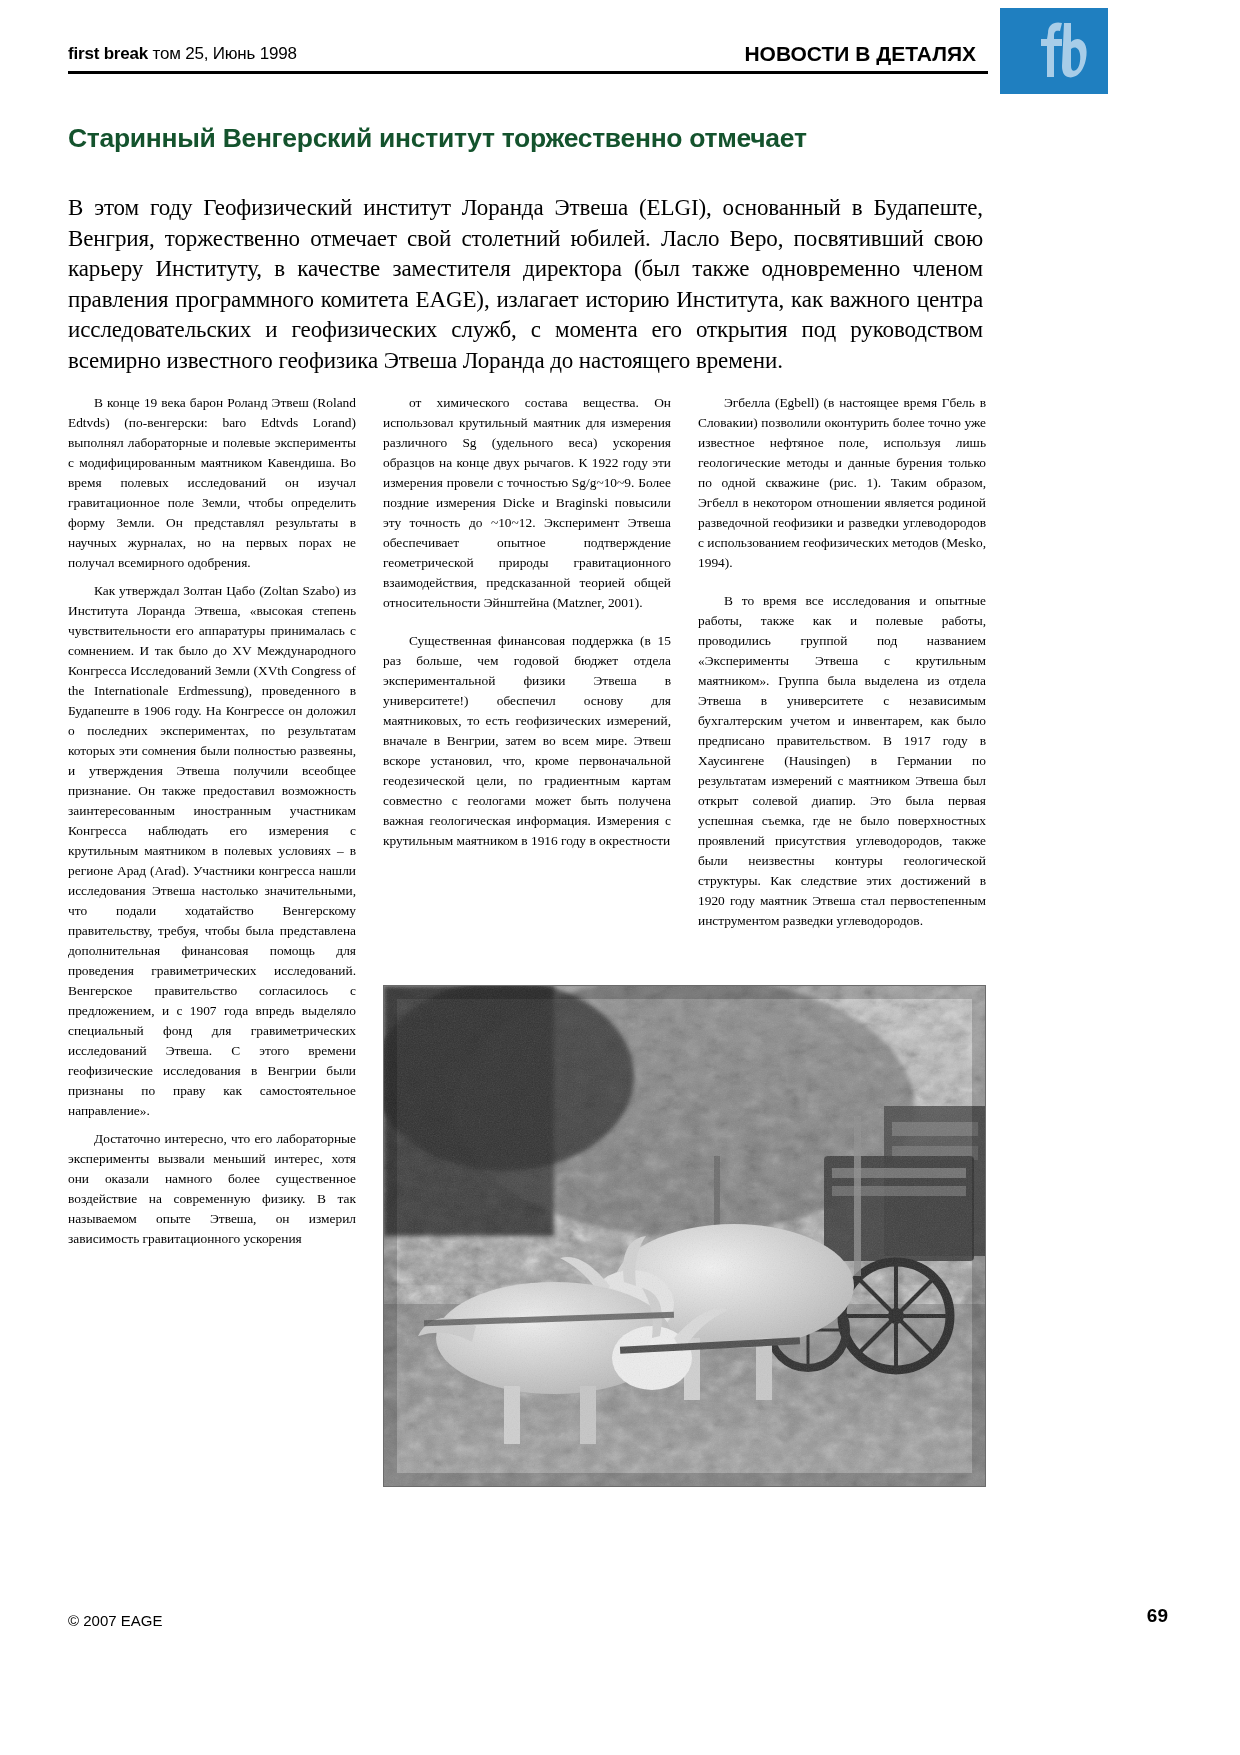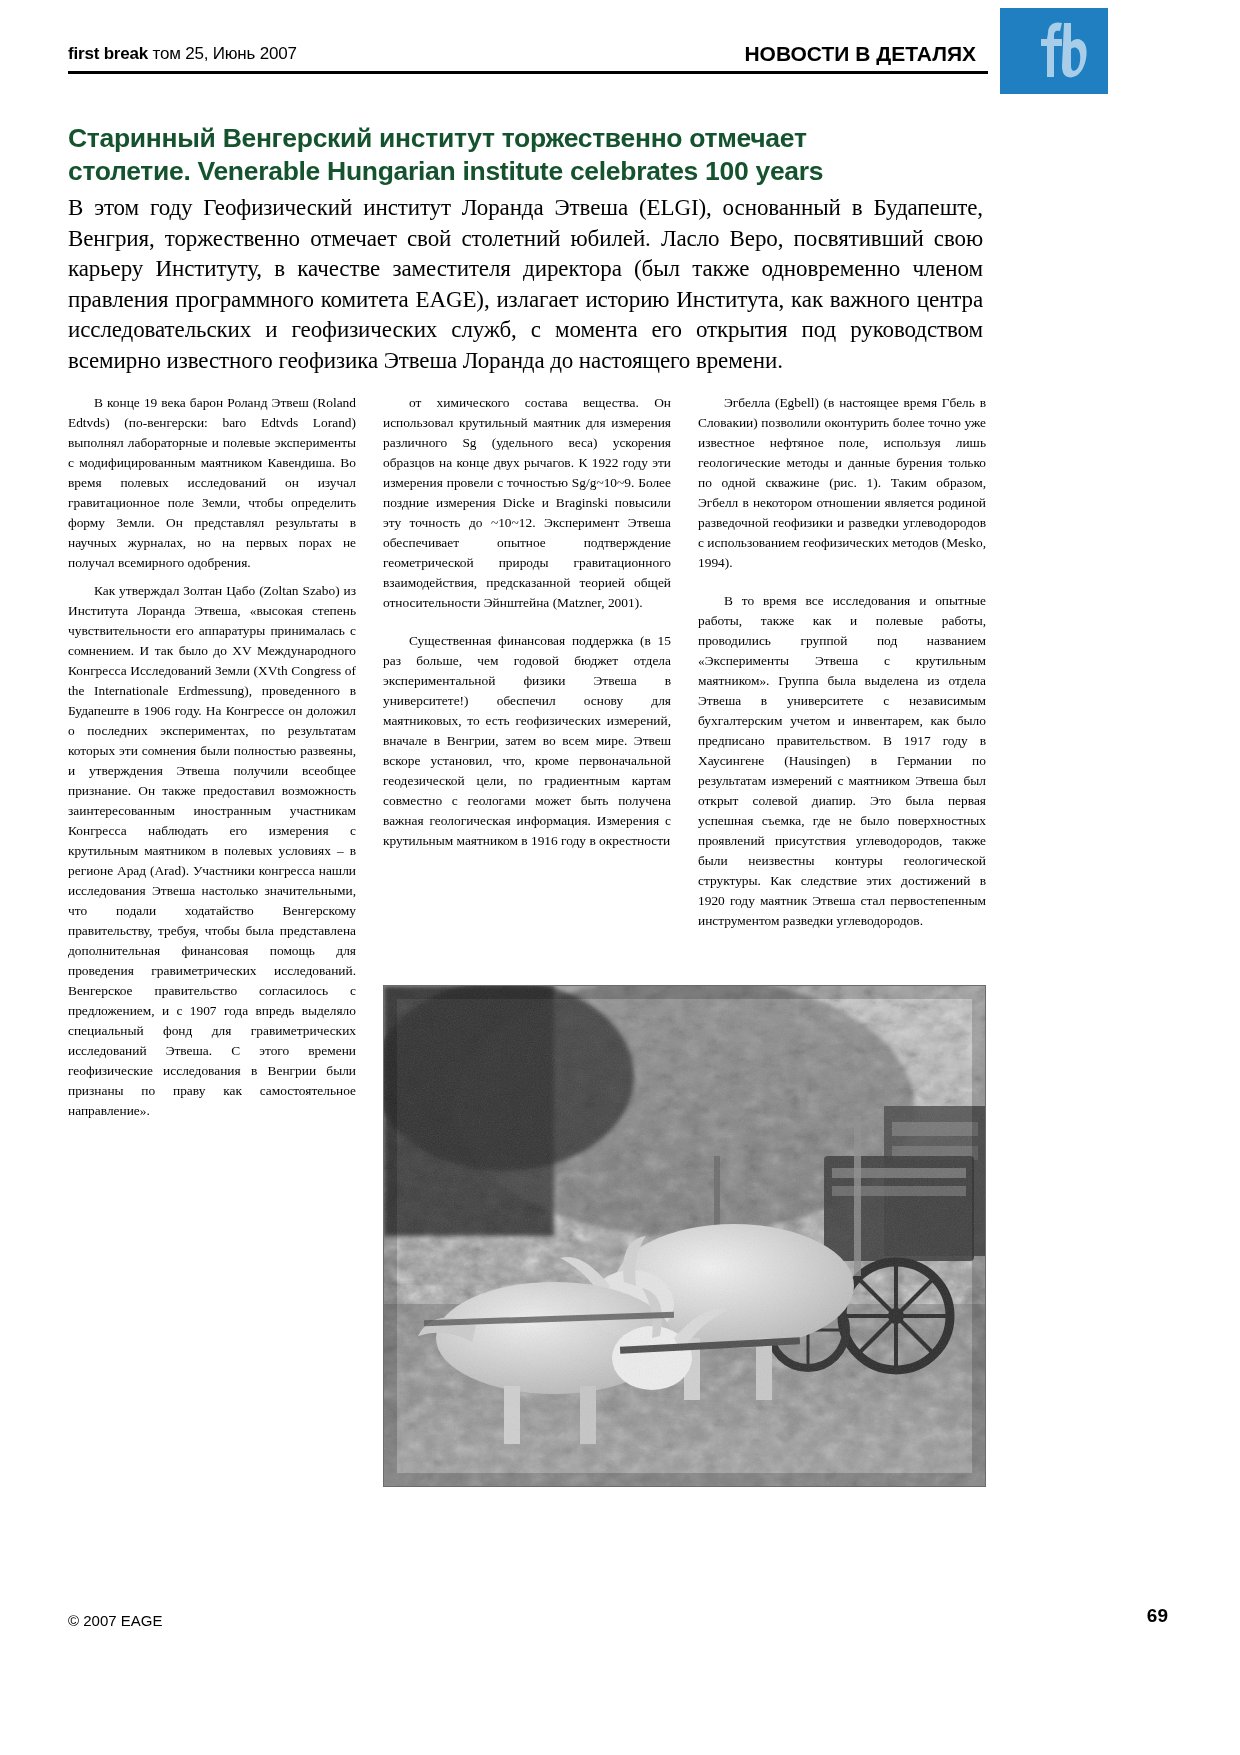--- a/index.html
+++ b/index.html
@@ -176,37 +176,37 @@
   <div class="logo-box">
     <svg width="72" height="64" viewBox="0 0 72 64" aria-hidden="true">
       <g fill="#a8cde8">
         <path d="M30 14 C30 6, 36 2, 44 4 L42 12 C38 11, 36 12, 36 17 L36 20 L44 20 L44 27 L36 27 L36 58 L29 58 L29 27 L23 27 L23 20 L29 20 Z"></path>
         <path d="M46 4 L53 4 L53 23 C56 20, 60 19, 63 21 C69 24, 70 34, 67 44 C64 54, 57 60, 50 58 C46 57, 44 53, 44 47 Z M53 30 L53 47 C53 51, 55 53, 58 51 C61 49, 63 42, 62 35 C61 29, 57 27, 53 30 Z"></path>
       </g>
     </svg>
   </div>
 
   <div class="masthead">
-    <div class="masthead-left"><span class="fb">first break</span><span> том 25, Июнь 2007</span></div>
+    <div class="masthead-left"><span class="fb">first break</span><span> том 25, Июнь 1998</span></div>
     <div class="masthead-right">НОВОСТИ В ДЕТАЛЯХ</div>
     <div class="masthead-rule"></div>
   </div>
 
   <h1 class="headline">
     <span class="ln">Старинный Венгерский институт торжественно отмечает</span>
-    <span class="ln">столетие. Venerable Hungarian institute celebrates 100 years</span>
   </h1>
 
   <div class="standfirst">В этом году Геофизический институт Лоранда Этвеша (ELGI), основанный в Будапеште, Венгрия, торжественно отмечает свой столетний юбилей. Ласло Веро, посвятивший свою карьеру Институту, в качестве заместителя директора (был также одновременно членом правления программного комитета EAGE), излагает историю Института, как важного центра исследовательских и геофизических служб, с момента его открытия под руководством всемирно известного геофизика Этвеша Лоранда до настоящего времени.</div>
 
   <div class="columns">
 
     <div class="col c1">
       <p>В конце 19 века барон Роланд Этвеш (Roland Edtvds) (по-венгерски: baro Edtvds Lorand) выполнял лабораторные и полевые эксперименты с модифицированным маятником Кавендиша. Во время полевых исследований он изучал гравитационное поле Земли, чтобы определить форму Земли. Он представлял результаты в научных журналах, но на первых порах не получал всемирного одобрения.</p>
       <p>Как утверждал Золтан Цабо (Zoltan Szabo) из Института Лоранда Этвеша, «высокая степень чувствительности его аппаратуры принималась с сомнением. И так было до XV Международного Конгресса Исследований Земли (XVth Congress of the Internationale Erdmessung), проведенного в Будапеште в 1906 году. На Конгрессе он доложил о последних экспериментах, по результатам которых эти сомнения были полностью развеяны, и утверждения Этвеша получили всеобщее признание. Он также предоставил возможность заинтересованным иностранным участникам Конгресса наблюдать его измерения с крутильным маятником в полевых условиях – в регионе Арад (Arad). Участники конгресса нашли исследования Этвеша настолько значительными, что подали ходатайство Венгерскому правительству, требуя, чтобы была представлена дополнительная финансовая помощь для проведения гравиметрических исследований. Венгерское правительство согласилось с предложением, и с 1907 года впредь выделяло специальный фонд для гравиметрических исследований Этвеша. С этого времени геофизические исследования в Венгрии были признаны по праву как самостоятельное направление».</p>
+      <p>Достаточно интересно, что его лабораторные эксперименты вызвали меньший интерес, хотя они оказали намного более существенное воздействие на современную физику. В так называемом опыте Этвеша, он измерил зависимость гравитационного ускорения</p>
     </div>
 
     <div class="col c2">
       <p>от химического состава вещества. Он использовал крутильный маятник для измерения различного Sg (удельного веса) ускорения образцов на конце двух рычагов. К 1922 году эти измерения провели с точностью Sg/g~10~9. Более поздние измерения Dicke и Braginski повысили эту точность до ~10~12. Эксперимент Этвеша обеспечивает опытное подтверждение геометрической природы гравитационного взаимодействия, предсказанной теорией общей относительности Эйнштейна (Matzner, 2001).</p>
       <p class="gap">Существенная финансовая поддержка (в 15 раз больше, чем годовой бюджет отдела экспериментальной физики Этвеша в университете!) обеспечил основу для маятниковых, то есть геофизических измерений, вначале в Венгрии, затем во всем мире. Этвеш вскоре установил, что, кроме первоначальной геодезической цели, по градиентным картам совместно с геологами может быть получена важная геологическая информация. Измерения с крутильным маятником в 1916 году в окрестности</p>
     </div>
 
     <div class="col c3">
       <p>Эгбелла (Egbell) (в настоящее время Гбель в Словакии) позволили оконтурить более точно уже известное нефтяное поле, используя лишь геологические методы и данные бурения только по одной скважине (рис. 1). Таким образом, Эгбелл в некотором отношении является родиной разведочной геофизики и разведки углеводородов с использованием геофизических методов (Mesko, 1994).</p>
       <p class="gap">В то время все исследования и опытные работы, также как и полевые работы, проводились группой под названием «Эксперименты Этвеша с крутильным маятником». Группа была выделена из отдела Этвеша в университете с независимым бухгалтерским учетом и инвентарем, как было предписано правительством. В 1917 году в Хаусингене (Hausingen) в Германии по результатам измерений с маятником Этвеша был открыт солевой диапир. Это была первая успешная съемка, где не было поверхностных проявлений присутствия углеводородов, также были неизвестны контуры геологической структуры. Как следствие этих достижений в 1920 году маятник Этвеша стал первостепенным инструментом разведки углеводородов.</p>

